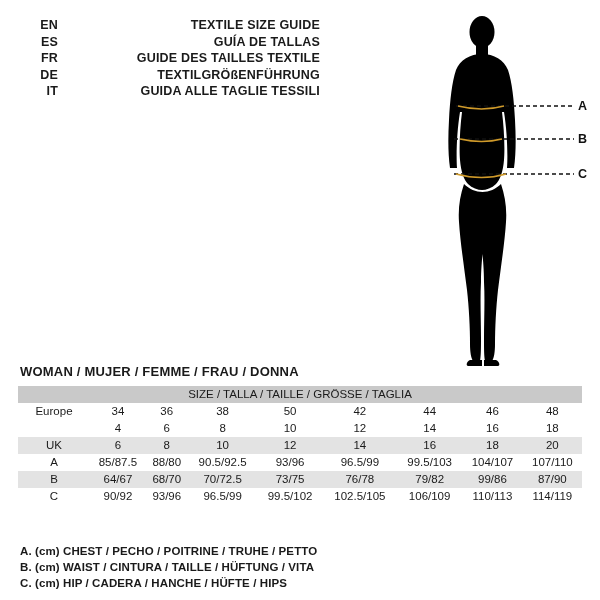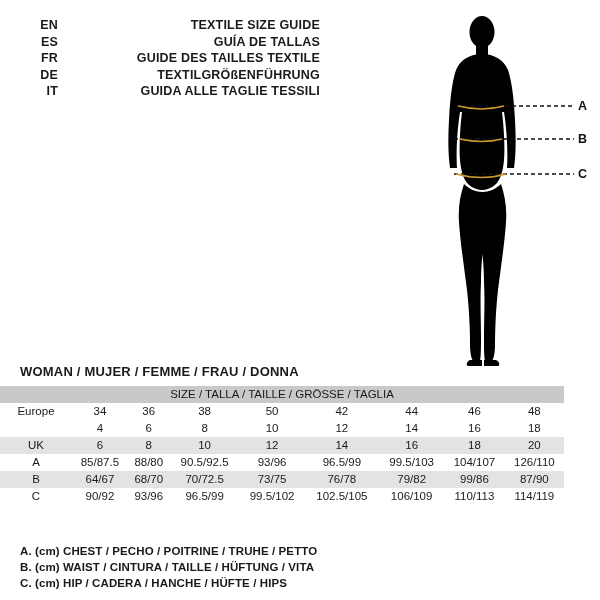--- a/index.html
+++ b/index.html
@@ -75,21 +75,21 @@
     left: 20px;
     top: 364px;
     font-size: 13px;
     font-weight: bold;
     letter-spacing: 0.2px;
   }
 
   
   table.size-table {
     position: absolute;
-    left: 0;
+    left: 18px;
     top: 386px;
     width: 564px;
     border-collapse: collapse;
     font-size: 11.5px;
   }
   table.size-table td, table.size-table th {
     padding: 0;
     height: 17px;
     text-align: center;
     font-weight: normal;
@@ -267,21 +267,21 @@
       </tr>
       <tr class="row-plain">
         <td class="lbl">A</td>
         <td>85/87.5</td>
         <td>88/80</td>
         <td>90.5/92.5</td>
         <td>93/96</td>
         <td>96.5/99</td>
         <td>99.5/103</td>
         <td>104/107</td>
-        <td>126/110</td>
+        <td>107/110</td>
       </tr>
       <tr class="row-alt">
         <td class="lbl">B</td>
         <td>64/67</td>
         <td>68/70</td>
         <td>70/72.5</td>
         <td>73/75</td>
         <td>76/78</td>
         <td>79/82</td>
         <td>99/86</td>

